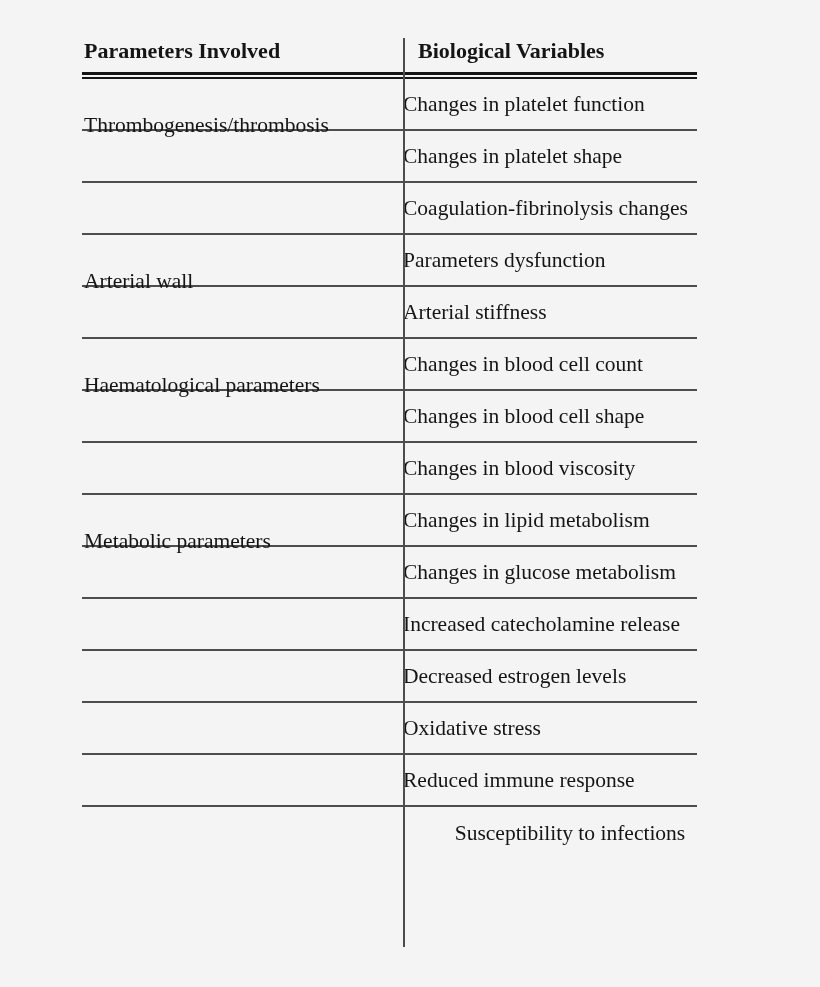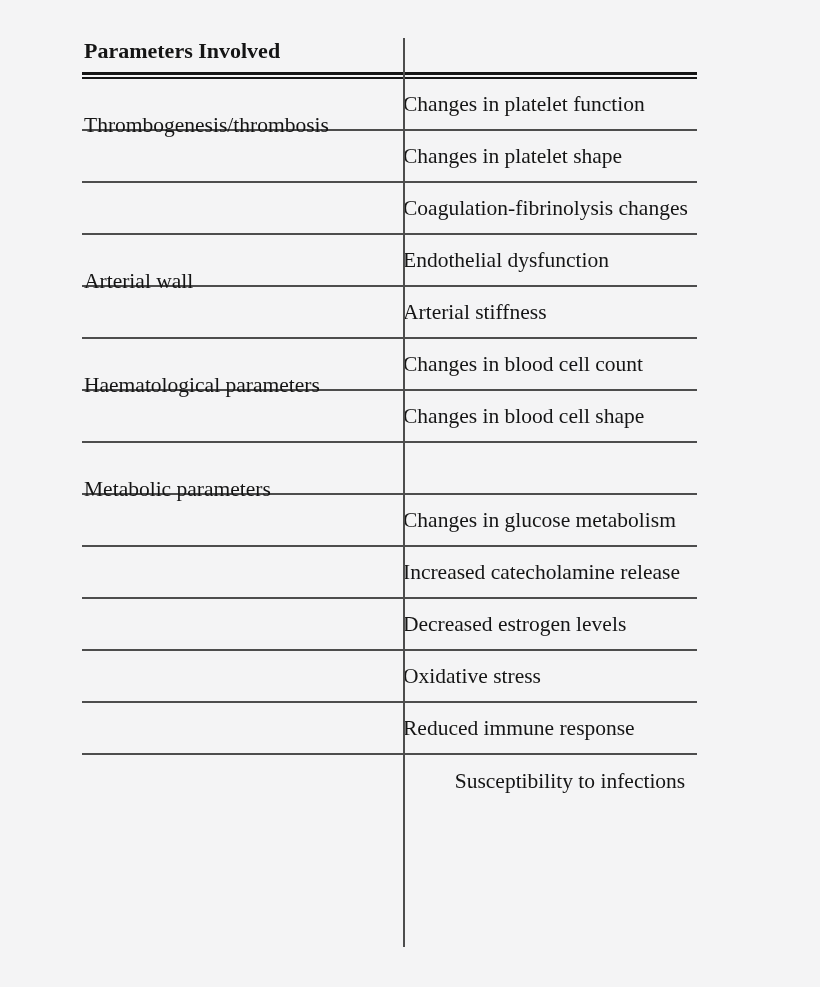--- a/index.html
+++ b/index.html
@@ -52,54 +52,60 @@
   }
 </style>
 </head>
 <body>
 
 <div class="canvas">
   <div class="tbl">
 
     <div class="hdr">
       <div class="hcell-l">Parameters Involved</div>
+      <div class="hcell-r">Biological Variables</div>
     </div>
 
     <div class="dbl-rule"></div>
 
     <div class="row">
       <div class="cell-l">Thrombogenesis/thrombosis</div>
       <div class="cell-r">Changes in platelet function</div>
     </div>
     <div class="row">
       <div class="cell-l"></div>
       <div class="cell-r">Changes in platelet shape</div>
     </div>
     <div class="row">
       <div class="cell-l"></div>
       <div class="cell-r">Coagulation-fibrinolysis changes</div>
     </div>
     <div class="row">
       <div class="cell-l">Arterial wall</div>
-      <div class="cell-r">Endothelial dysfunction</div>
+      <div class="cell-r">Parameters dysfunction</div>
     </div>
     <div class="row">
       <div class="cell-l"></div>
       <div class="cell-r">Arterial stiffness</div>
     </div>
     <div class="row">
       <div class="cell-l">Haematological parameters</div>
       <div class="cell-r">Changes in blood cell count</div>
     </div>
     <div class="row">
       <div class="cell-l"></div>
       <div class="cell-r">Changes in blood cell shape</div>
     </div>
     <div class="row">
+      <div class="cell-l"></div>
+      <div class="cell-r">Changes in blood viscosity</div>
+    </div>
+    <div class="row">
       <div class="cell-l">Metabolic parameters</div>
+      <div class="cell-r">Changes in lipid metabolism</div>
     </div>
     <div class="row">
       <div class="cell-l"></div>
       <div class="cell-r">Changes in glucose metabolism</div>
     </div>
     <div class="row">
       <div class="cell-l"></div>
       <div class="cell-r">Increased catecholamine release</div>
     </div>
     <div class="row">

